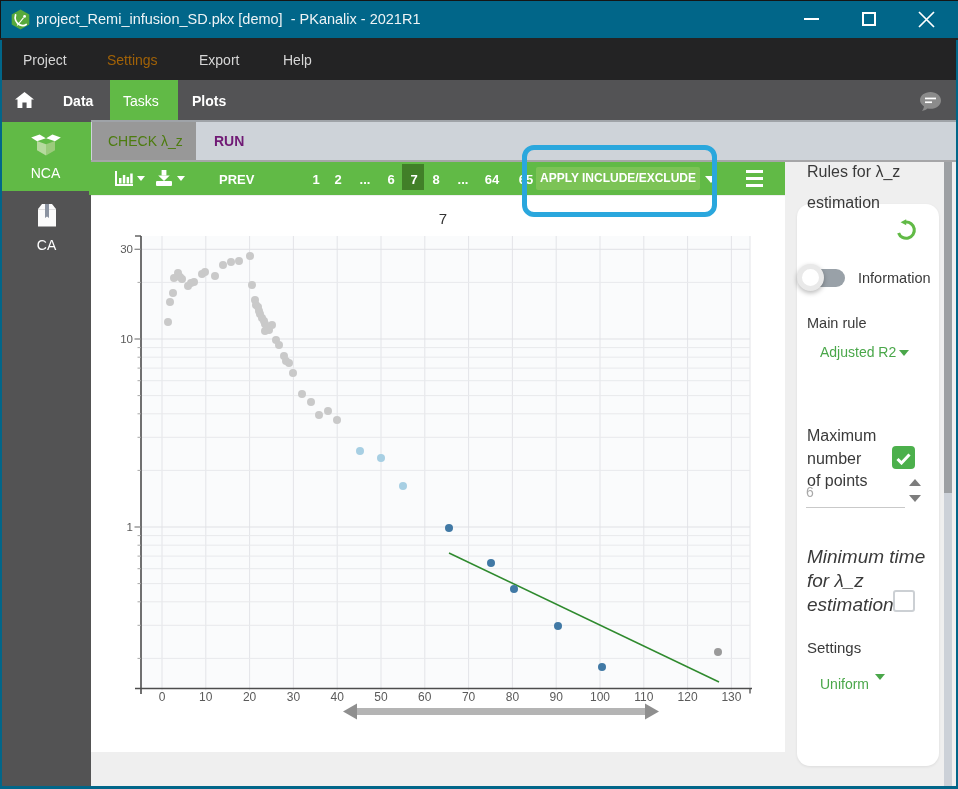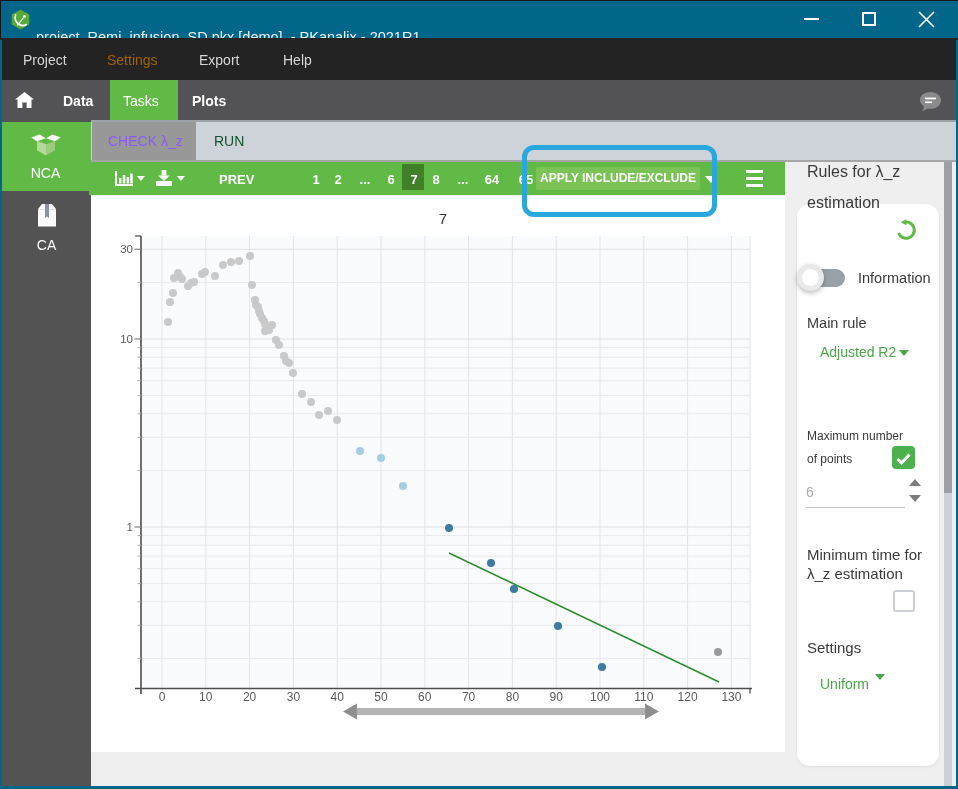--- a/index.html
+++ b/index.html
@@ -7,21 +7,21 @@
 </style></head>
 <body>
 
 <div class="abs" style="left:0;top:0;width:958px;height:38px;background:#016689;border-top:1px solid #151515;border-left:1px solid #151515;"></div>
 <div class="abs" style="left:11px;top:9px;"><svg width="19" height="21" viewBox="0 0 19 21">
       <polygon points="9.5,0.5 18.3,5.5 18.3,15.5 9.5,20.5 0.7,15.5 0.7,5.5" fill="#57a93c"></polygon>
       <path d="M4.6,5.8 C3.4,9.6 4.6,13.8 9,15.9 C11.3,16.9 13.6,16.6 15.2,15.5" stroke="#fff" stroke-width="1.7" fill="none" stroke-linecap="round"></path>
       <path d="M6.2,16.5 L12.6,8.6" stroke="#fff" stroke-width="1.1" fill="none"></path>
       <circle cx="13.6" cy="7.4" r="1.4" fill="#fff"></circle>
     </svg></div>
-<div class="abs" style="left:36px;top:11px;font-size:14.5px;color:#eef3f5;margin-top:18px;">project_Remi_infusion_SD.pkx [demo]&nbsp; - PKanalix - 2021R1</div>
+<div class="abs" style="left:36px;top:11px;font-size:14.5px;color:#eef3f5;">project_Remi_infusion_SD.pkx [demo]&nbsp; - PKanalix - 2021R1</div>
 <div class="abs" style="left:804px;top:18px;width:15px;height:2px;background:#fff;"></div>
 <div class="abs" style="left:862px;top:12px;width:14px;height:14px;border:2px solid #fff;"></div>
 <svg class="abs" style="left:918px;top:11px;" width="17" height="17">
     <path d="M1 1 L16 16 M16 1 L1 16" stroke="#fff" stroke-width="1.7"></path>
   </svg>
 
 <div class="abs" style="left:0;top:38px;width:958px;height:42px;background:#232324;"></div>
 <div class="abs" style="left:23px;top:52px;font-size:14px;color:#d6d6d6;">Project</div>
 <div class="abs" style="left:107px;top:52px;font-size:14px;color:#a16207;">Settings</div>
 <div class="abs" style="left:199px;top:52px;font-size:14px;color:#d6d6d6;">Export</div>
@@ -36,22 +36,22 @@
 <div class="abs" style="left:123px;top:93px;font-size:14px;font-weight:normal;color:#fff;">Tasks</div>
 <div class="abs" style="left:192px;top:93px;font-size:14px;font-weight:bold;color:#fff;">Plots</div>
 <div class="abs" style="left:919px;top:91px;"><svg width="23" height="21" viewBox="0 0 23 21">
       <path d="M11.5 1 C5.7 1 1 4.6 1 9.1 C1 11.7 2.6 14 5 15.4 C4.8 16.8 4.1 18.5 2.8 19.9 C5.5 19.6 7.4 18.5 8.5 17.5 C9.5 17.7 10.5 17.8 11.5 17.8 C17.3 17.8 22 14.1 22 9.4 C22 4.8 17.3 1 11.5 1 Z" fill="#8b8b8b"></path>
       <rect x="6" y="6.6" width="11" height="1.7" fill="#fff"></rect>
       <rect x="6" y="10.4" width="7" height="1.7" fill="#fff"></rect>
     </svg></div>
 
 <div class="abs" style="left:91px;top:120px;width:867px;height:42px;background:#ced3d9;border-top:2px solid #9fa3a8;border-bottom:2px solid #a6a6a8;"></div>
 <div class="abs" style="left:92px;top:122px;width:104px;height:38px;background:#989898;"></div>
-<div class="abs" style="left:108px;top:133px;font-size:14px;color:#8b5cf6;">CHECK λ_z</div>
-<div class="abs" style="left:214px;top:133px;font-size:14px;color:#14532d;">RUN</div>
+<div class="abs" style="left:108px;top:133px;font-size:14px;color:#4d7c0f;">CHECK λ_z</div>
+<div class="abs" style="left:214px;top:133px;font-size:14px;color:#701a75;font-weight:bold;">RUN</div>
 
 <div class="abs" style="left:2px;top:122px;width:89px;height:664px;background:#535354;"></div>
 <div class="abs" style="left:2px;top:122px;width:89px;height:69px;background:#61ba46;"></div>
 <div class="abs" style="left:31px;top:134px;"><svg width="30" height="22" viewBox="0 0 30 22">
 <polygon points="6,7 15,10.2 15,21.6 6,16.2" fill="#b6da9e"></polygon>
 <polygon points="24,7 15,10.2 15,21.6 24,16.2" fill="#9bcb7c"></polygon>
 <polygon points="6,7.2 0.2,3.4 8.6,0.4 14.8,4.2" fill="#fff"></polygon>
 <polygon points="24,7.2 29.8,3.4 21.4,0.4 15.2,4.2" fill="#fff"></polygon>
 </svg></div>
 <div class="abs" style="left:0px;top:165px;width:91px;text-align:center;font-size:14px;color:#fff;">NCA</div>
@@ -238,30 +238,30 @@
     </svg></div>
 
 <div class="abs" style="left:804px;top:269px;width:41px;height:18px;border-radius:9px;background:#99a1a8;"></div>
 <div class="abs" style="left:797px;top:264px;width:27px;height:27px;border-radius:50%;background:#fff;border:5px solid #e9e9e9;box-shadow:0 2px 5px rgba(0,0,0,0.28);"></div>
 <div class="abs" style="left:858px;top:270px;font-size:14.5px;color:#3a3a3a;">Information</div>
 
 <div class="abs" style="left:807px;top:315px;font-size:14.5px;color:#3a3a3a;">Main rule</div>
 <div class="abs" style="left:820px;top:344px;font-size:14px;color:#4aa74a;">Adjusted R2</div>
 <div class="abs" style="left:899px;top:350px;width:0;height:0;border-left:5px solid transparent;border-right:5px solid transparent;border-top:6px solid #4aa74a;"></div>
 
-<div class="abs" style="left:807px;top:425px;width:125px;font-size:12px;line-height:22.5px;color:#3a3a3a;">Maximum number<br>of points</div>
+<div class="abs" style="left:807px;top:425px;width:125px;font-size:16px;line-height:22.5px;color:#3a3a3a;">Maximum number<br>of points</div>
 <div class="abs" style="left:892px;top:446px;width:23px;height:23px;background:#4cb04c;border-radius:4px;text-align:center;padding-top:5px;"><svg width="15" height="12" viewBox="0 0 15 12">
       <polyline points="1.5,6 5.5,10 13.5,1.5" stroke="#fff" stroke-width="3" fill="none"></polyline>
     </svg></div>
 <div class="abs" style="left:806px;top:484px;font-size:14px;color:#a9a9a9;">6</div>
 <div class="abs" style="left:806px;top:507px;width:99px;height:1px;background:#c9c9c9;"></div>
 <div class="abs" style="left:909px;top:479px;width:0;height:0;border-left:6px solid transparent;border-right:6px solid transparent;border-bottom:7px solid #7d7d7d;"></div>
 <div class="abs" style="left:909px;top:495px;width:0;height:0;border-left:6px solid transparent;border-right:6px solid transparent;border-top:7px solid #7d7d7d;"></div>
 
-<div class="abs" style="left:807px;top:545px;width:125px;font-size:15px;line-height:19px;color:#3a3a3a;">Minimum time for λ_z estimation</div>
+<div class="abs" style="left:807px;top:545px;width:125px;font-size:19px;line-height:24px;color:#3a3a3a;font-style:italic;">Minimum time for λ_z estimation</div>
 <div class="abs" style="left:893px;top:590px;width:22px;height:22px;background:#fff;border:2px solid #ccd0d4;border-radius:3px;"></div>
 
 <div class="abs" style="left:807px;top:639px;font-size:15px;color:#3a3a3a;">Settings</div>
 <div class="abs" style="left:820px;top:668px;font-size:14px;color:#4aa74a;margin-top:8px;">Uniform</div>
 <div class="abs" style="left:875px;top:674px;width:0;height:0;border-left:5px solid transparent;border-right:5px solid transparent;border-top:6px solid #4aa74a;"></div>
 
 <div class="abs" style="left:944px;top:162px;width:8px;height:624px;background:#ccd1d8;"></div>
 <div class="abs" style="left:944px;top:162px;width:8px;height:331px;background:#9da0a3;"></div>
 
 <div class="abs" style="left:0;top:40px;width:2px;height:749px;background:#016689;"></div>

